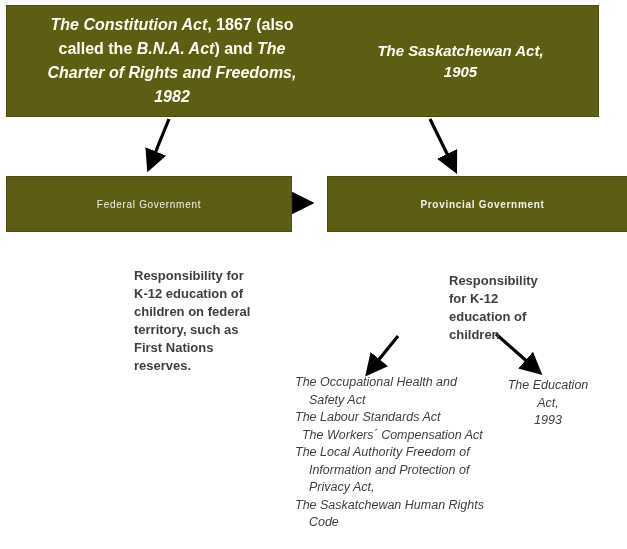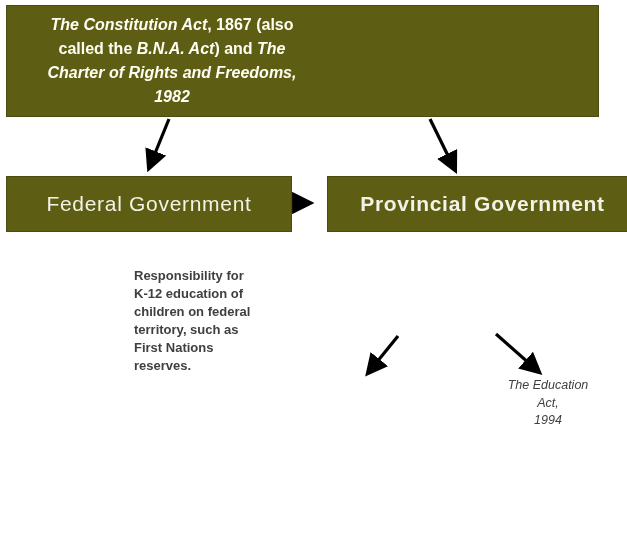--- a/index.html
+++ b/index.html
@@ -40,21 +40,21 @@
     font-size: 15px;
     line-height: 21px;
     white-space: pre-line;
     padding-right: 14px;
   }
   .it { font-style: italic; }
   .up { font-style: normal; }
   .gov {
     display: flex; align-items: center; justify-content: center;
     color: var(--gov-text, #f2f2e6);
-    font-size: 21px;
+    font-size: 10px;
     letter-spacing: 0.7px;
   }
   .fed  { left: 6px;   top: 176px; width: 286px; height: 56px; }
   .prov { left: 327px; top: 176px; width: 311px; height: 56px; font-weight: bold; }
   .note { position: absolute; white-space: pre-wrap; }
   .bold-note {
     font-weight: bold;
     color: var(--note-text, #3f3f3f);
     font-size: 13px;
     line-height: 18px;
@@ -90,35 +90,50 @@
     </defs>
     <line x1="169" y1="119" x2="149" y2="168" marker-end="url(#ah)"></line>
     <line x1="430" y1="119" x2="455" y2="170" marker-end="url(#ah)"></line>
     <line x1="293" y1="203" x2="310" y2="203" marker-end="url(#ah)"></line>
     <line x1="398" y1="336" x2="368" y2="373" marker-end="url(#ah)"></line>
     <line x1="496" y1="334" x2="539" y2="372" marker-end="url(#ah)"></line>
   </svg>
 
   <div class="box banner">
     <div class="banner-left"><span class="it">The Constitution Act</span><span class="up">, 1867 (also called the </span><span class="it">B.N.A. Act</span><span class="up">) and </span><span class="it">The Charter of Rights and Freedoms, 1982</span></div>
+    <div class="banner-right">The Saskatchewan Act,
+1905</div>
   </div>
 
   <div class="box gov fed">
     <span>Federal Government</span>
   </div>
 
   <div class="box gov prov">
     <span>Provincial Government</span>
   </div>
 
   <div class="note bold-note left-note">Responsibility for
 K-12 education of
 children on federal
 territory, such as
 First Nations
 reserves.</div>
 
+  <div class="note bold-note right-note">Responsibility
+for K-12
+education of
+children</div>
 
+  <div class="note italic-note acts-note">The Occupational Health and
+    Safety Act
+The Labour Standards Act
+  The Workers´ Compensation Act
+The Local Authority Freedom of
+    Information and Protection of
+    Privacy Act,
+The Saskatchewan Human Rights
+    Code</div>
 
   <div class="note italic-note edu-note">The Education Act,
-1994</div>
+1993</div>
 
 </div>
 
 </body></html>

